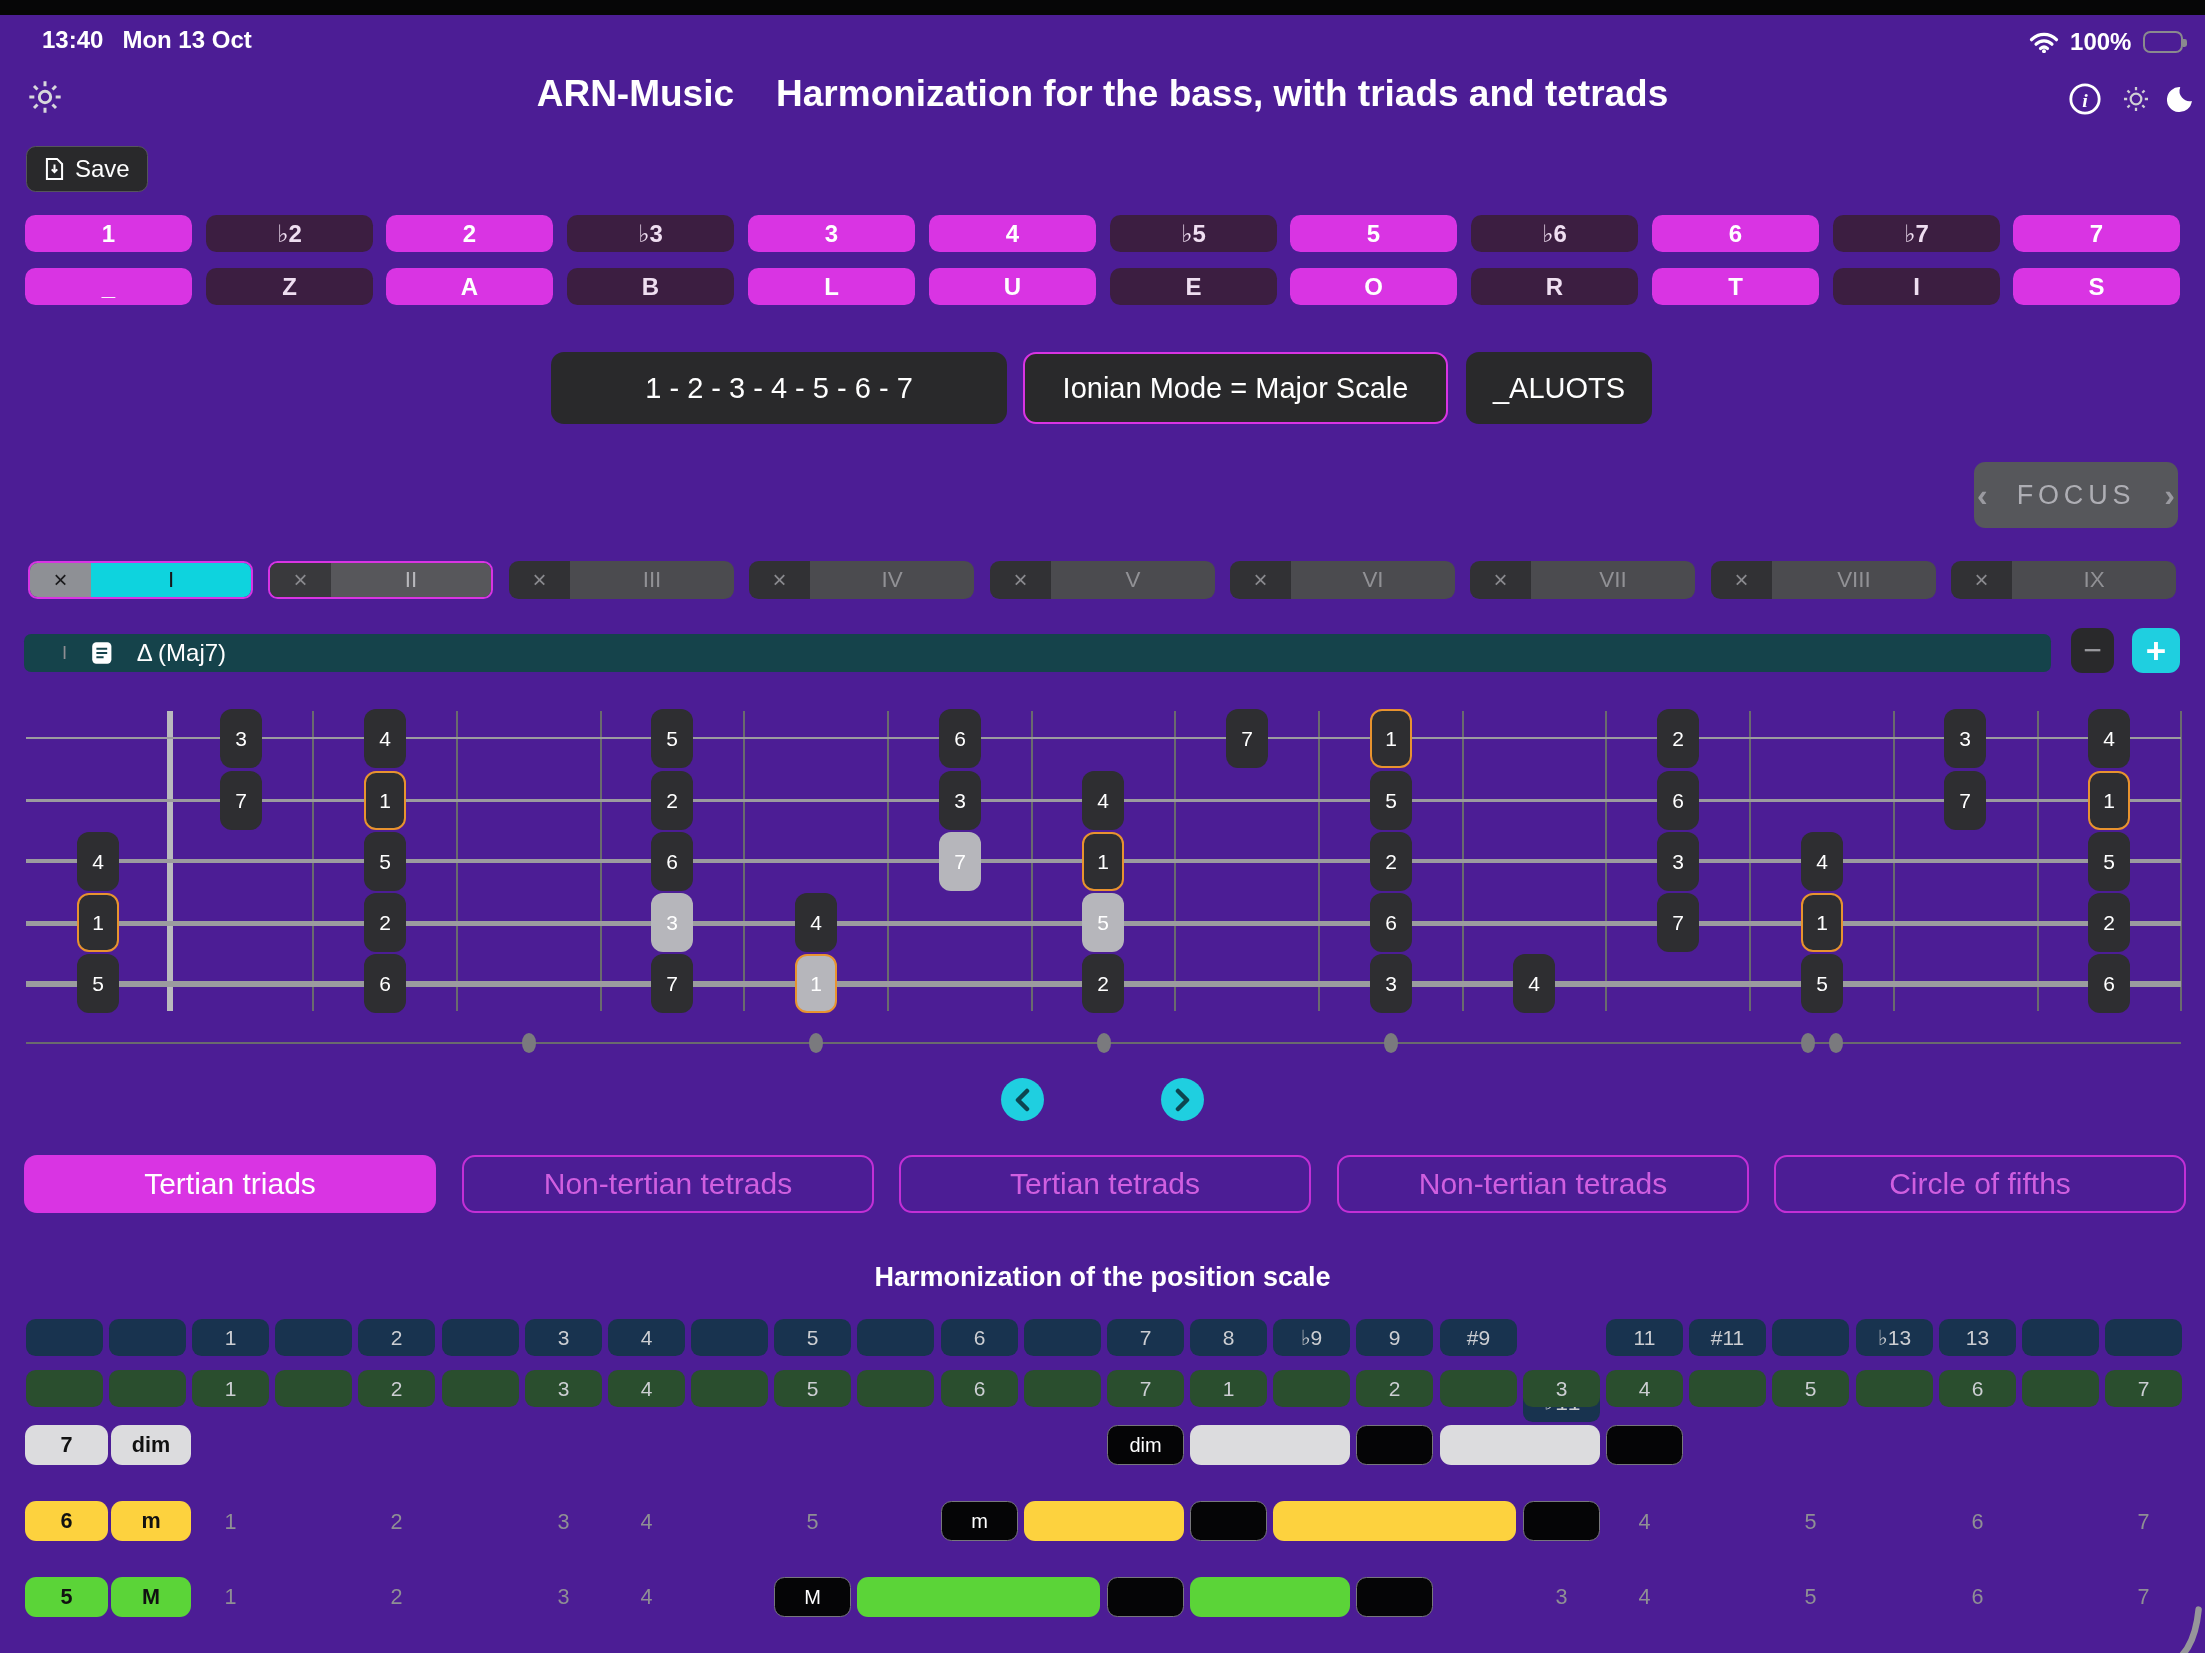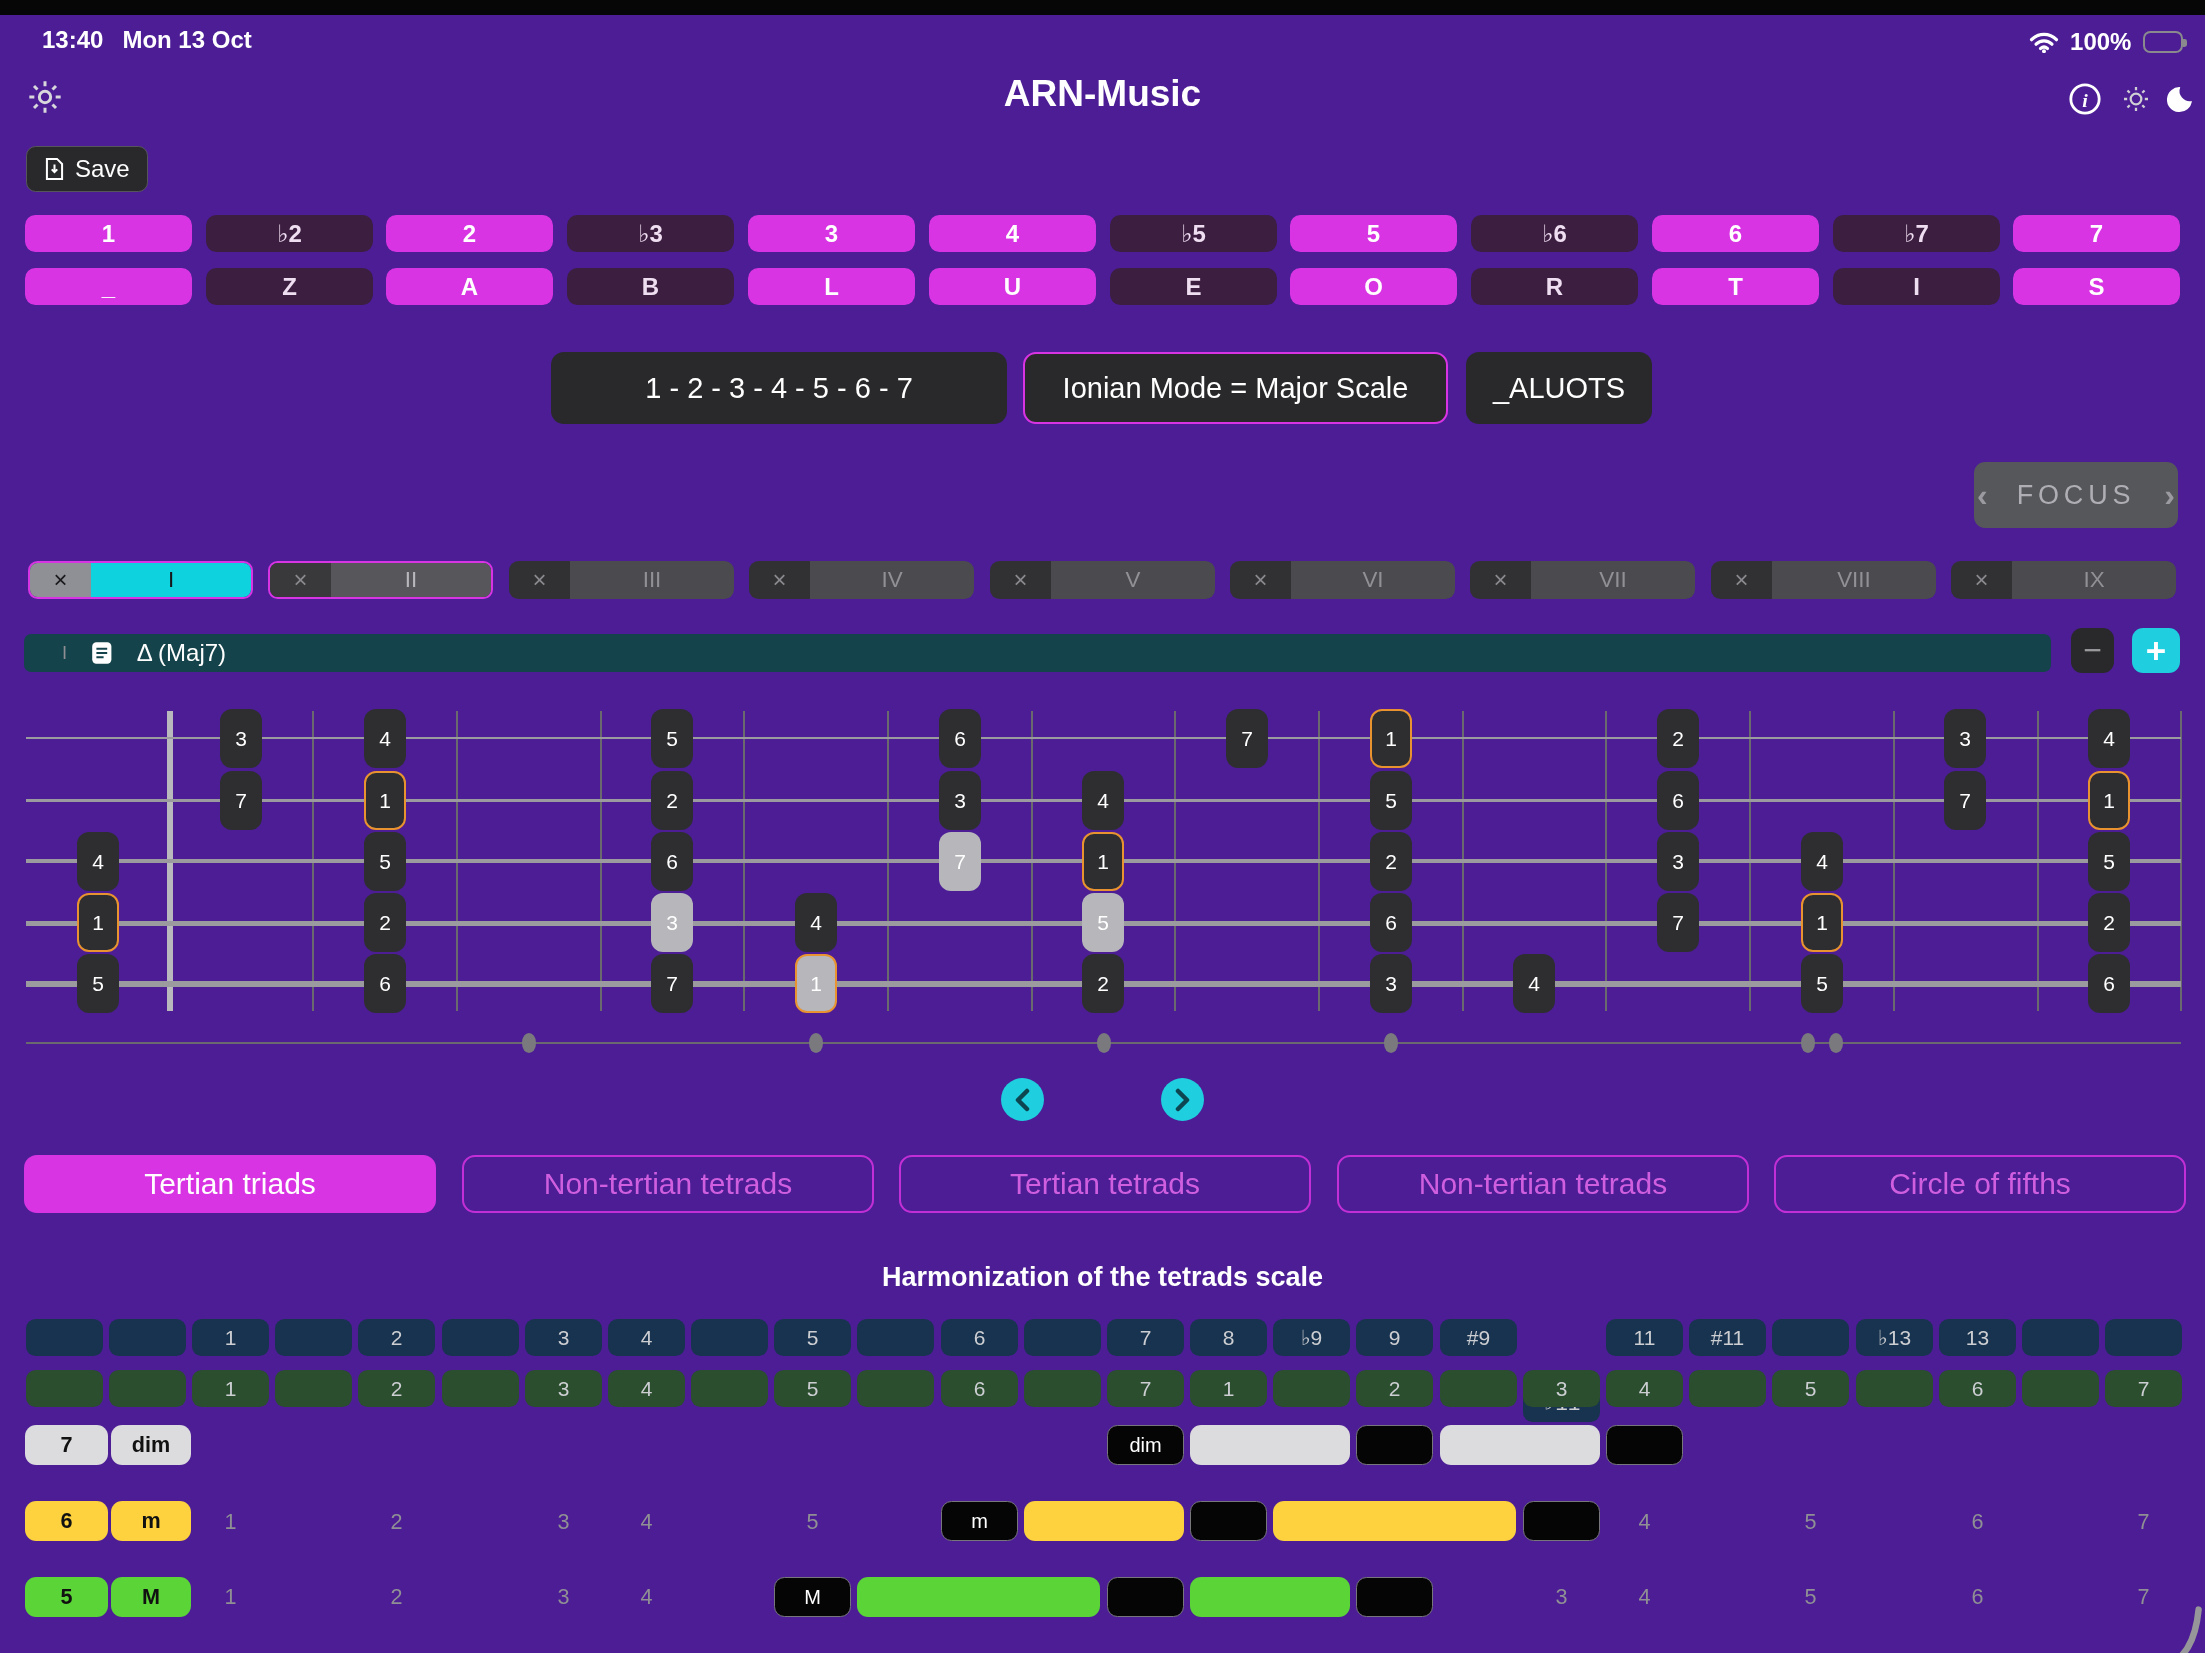--- a/index.html
+++ b/index.html
@@ -92,20 +92,21 @@
   <div class="iconbtn" style="left:24px;top:61px;width:42px;height:42px;">
     <svg width="40" height="40" viewBox="0 0 24 24">
       <g stroke="#d8d8dc" stroke-width="1.8" fill="none">
         <circle cx="12" cy="12" r="3.4"></circle>
         <path d="M12 2.6v3 M12 18.4v3 M2.6 12h3 M18.4 12h3 M5.4 5.4l2.1 2.1 M16.5 16.5l2.1 2.1 M18.6 5.4l-2.1 2.1 M7.5 16.5l-2.1 2.1"></path>
       </g>
     </svg>
   </div>
   <div class="apptitle">
     <span>ARN-Music</span>
+    <span>Harmonization for the bass, with triads and tetrads</span>
   </div>
   <div class="iconbtn" style="left:2067px;top:66px;width:35px;height:35px;">
     <svg width="34" height="34" viewBox="0 0 24 24">
       <circle cx="12" cy="12" r="10" fill="none" stroke="#fff" stroke-width="2"></circle>
       <text x="12" y="17.5" text-anchor="middle" font-size="14" fill="#fff" font-family="Liberation Serif, DejaVu Serif, serif" font-style="italic" font-weight="bold">i</text>
     </svg>
   </div>
   <div class="iconbtn" style="left:2119px;top:67px;width:34px;height:34px;">
     <svg width="32" height="32" viewBox="0 0 24 24">
       <g stroke="#cfcfd4" stroke-width="1.7" fill="none">
@@ -304,21 +305,21 @@
   </div>
 
   <div id="chord-type-tabs">
       <div class="ctab sel" style="left: 24px; width: 412px;">Tertian triads</div>
       <div class="ctab un" style="left: 462px; width: 412px;">Non-tertian tetrads</div>
       <div class="ctab un" style="left: 899px; width: 412px;">Tertian tetrads</div>
       <div class="ctab un" style="left: 1337px; width: 412px;">Non-tertian tetrads</div>
       <div class="ctab un" style="left: 1774px; width: 412px; text-align: right;">Circle of fifths</div>
     </div>
 
-  <div class="heading">Harmonization of the tetrads scale</div>
+  <div class="heading">Harmonization of the position scale</div>
   <div id="harmonization">
       <div class="gcell blue" style="left: 26px; top: 1304px;"></div>
       <div class="gcell blue" style="left: 109px; top: 1304px;"></div>
       <div class="gcell blue" style="left: 192px; top: 1304px;">1</div>
       <div class="gcell blue" style="left: 275px; top: 1304px;"></div>
       <div class="gcell blue" style="left: 358px; top: 1304px;">2</div>
       <div class="gcell blue" style="left: 442px; top: 1304px;"></div>
       <div class="gcell blue" style="left: 525px; top: 1304px;">3</div>
       <div class="gcell blue" style="left: 608px; top: 1304px;">4</div>
       <div class="gcell blue" style="left: 691px; top: 1304px;"></div>

